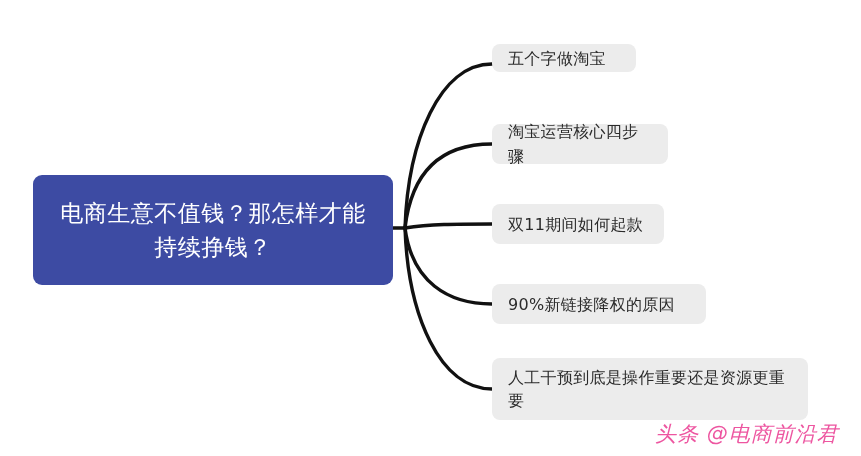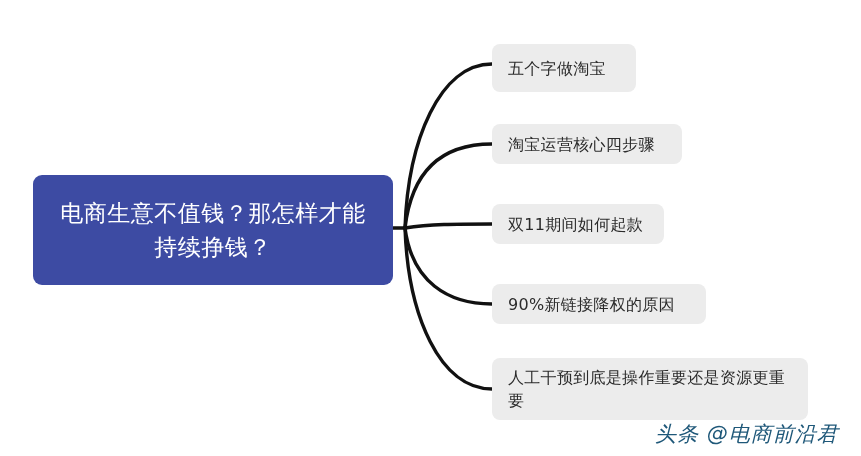--- a/index.html
+++ b/index.html
@@ -54,33 +54,33 @@
     display: flex;
     align-items: center;
     z-index: 2;
   }
   .branch-label {
     color: #2b2b2b;
     font-size: 16px;
     line-height: 25px;
     letter-spacing: 0.3px;
   }
-  .b1 { left: 492px; top: 44px;  width: 144px; height: 48px; padding: 0 16px; }
-  .b2 { left: 492px; top: 124px; width: 190px; height: 40px; padding: 0 16px; }
+  .b1 { left: 492px; top: 44px;  width: 144px; height: 28px; padding: 0 16px; }
+  .b2 { left: 492px; top: 124px; width: 176px; height: 40px; padding: 0 16px; }
   .b3 { left: 492px; top: 204px; width: 172px; height: 40px; padding: 0 16px; }
   .b4 { left: 492px; top: 284px; width: 214px; height: 40px; padding: 16px 16px; }
   .b5 { left: 492px; top: 358px; width: 316px; height: 62px; padding: 8px 16px; align-items: flex-start; }
   .b5 .branch-label { line-height: 23px; }
 
   .watermark {
     position: absolute;
     left: 655px;
     top: 420px;
     font-size: 21px;
-    color: #0c4a6e;
+    color: #ec4899;
     letter-spacing: 1px;
     font-style: italic;
     white-space: nowrap;
     z-index: 4;
     opacity: 0.92;
   }
 </style>
 </head>
 <body>
 

